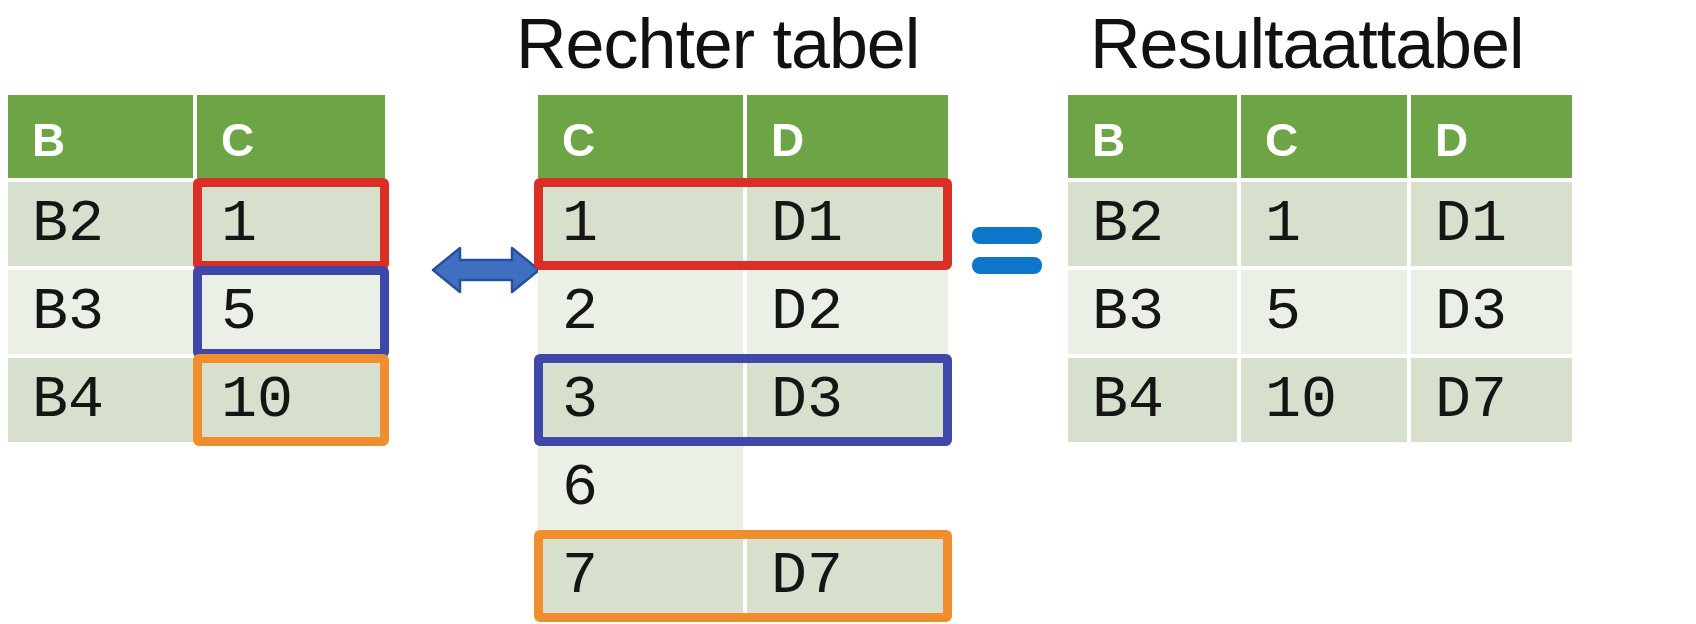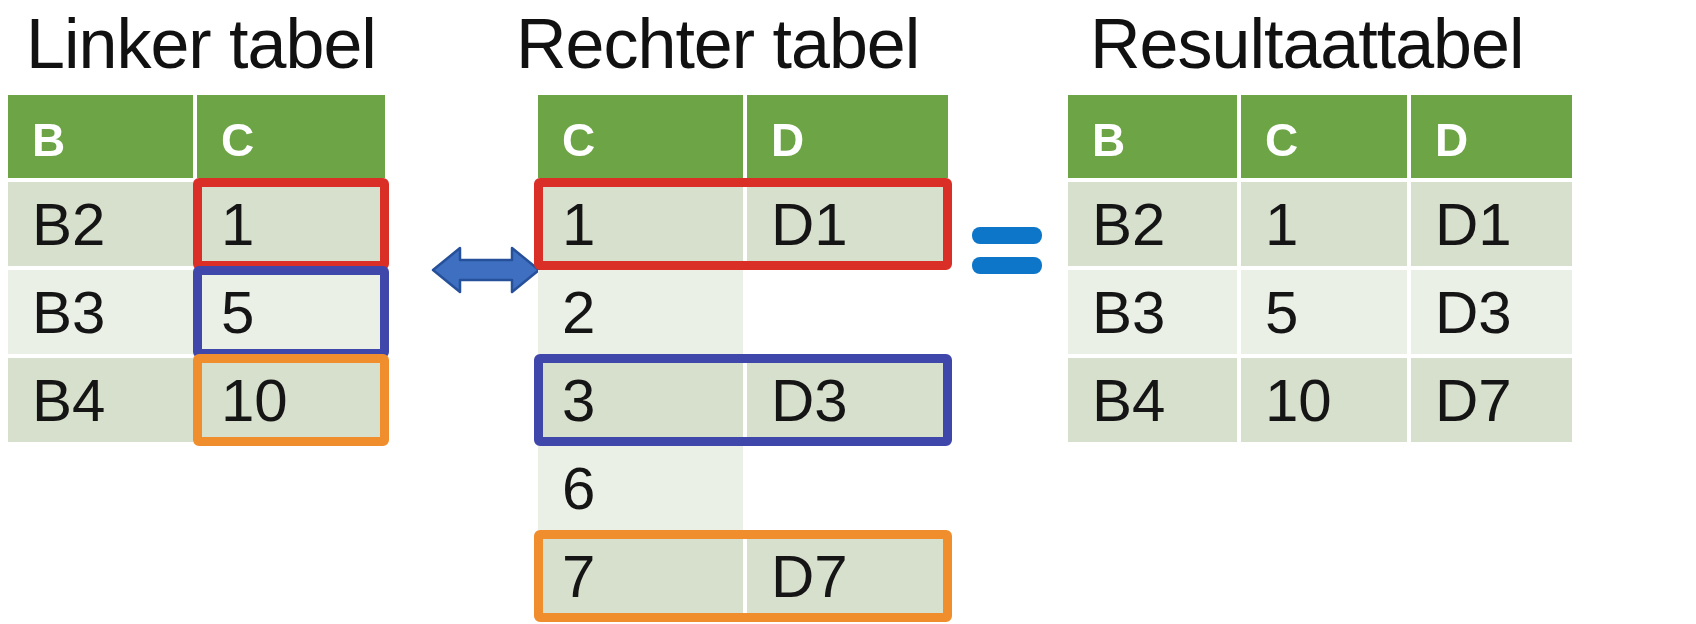--- a/index.html
+++ b/index.html
@@ -27,39 +27,38 @@
 
   .hrow{height:83px;}
   .brow{height:84px;}
 
   .hcell{
     background:var(--header-green);color:#ffffff;font-weight:bold;font-size:46px;
     display:flex;align-items:center;padding:6px 0 0 24px;box-sizing:border-box;
   }
   .cell{
     font-size:60px;display:flex;align-items:center;
-    padding:0 0 0 24px;box-sizing:border-box;
+    padding:0 0 0 24px;box-sizing:border-box;font-family:Liberation Mono, monospace;
   }
   .dark{background:var(--row-dark);}
   .light{background:var(--row-light);}
 
   .hl-red{outline:9px solid var(--highlight-red);outline-offset:-5px;border-radius:2px;}
   .hl-blue{outline:9px solid var(--highlight-blue);outline-offset:-5px;border-radius:2px;}
   .hl-orange{outline:9px solid var(--highlight-orange);outline-offset:-5px;border-radius:2px;}
 
   #arrow{position:absolute;left:430px;top:243px;width:112px;height:54px;}
   #equals{position:absolute;left:972px;top:227px;width:70px;display:flex;flex-direction:column;gap:13px;}
   #equals .bar{height:17px;border-radius:8px;background:var(--equals-blue);}
 </style>
 </head>
 <body>
 
 <div id="canvas">
 
-  <div class="title" id="title-left">Linker tabel</div>
   <div class="title" id="title-result">Resultaattabel</div>
   <div class="title" id="title-right">Rechter tabel</div>
 
   <div class="tbl" id="tbl-left">
     <div class="row hrow">
       <div class="hcell">B</div>
       <div class="hcell">C</div>
     </div>
     <div class="row brow">
       <div class="cell dark">B2</div>
@@ -83,20 +82,21 @@
     <div class="row hrow">
       <div class="hcell">C</div>
       <div class="hcell">D</div>
     </div>
     <div class="row brow hl-red">
       <div class="cell dark">1</div>
       <div class="cell dark">D1</div>
     </div>
     <div class="row brow">
       <div class="cell light">2</div>
+      <div class="cell light">D2</div>
     </div>
     <div class="row brow hl-blue">
       <div class="cell dark">3</div>
       <div class="cell dark">D3</div>
     </div>
     <div class="row brow">
       <div class="cell light">6</div>
     </div>
     <div class="row brow hl-orange">
       <div class="cell dark">7</div>

